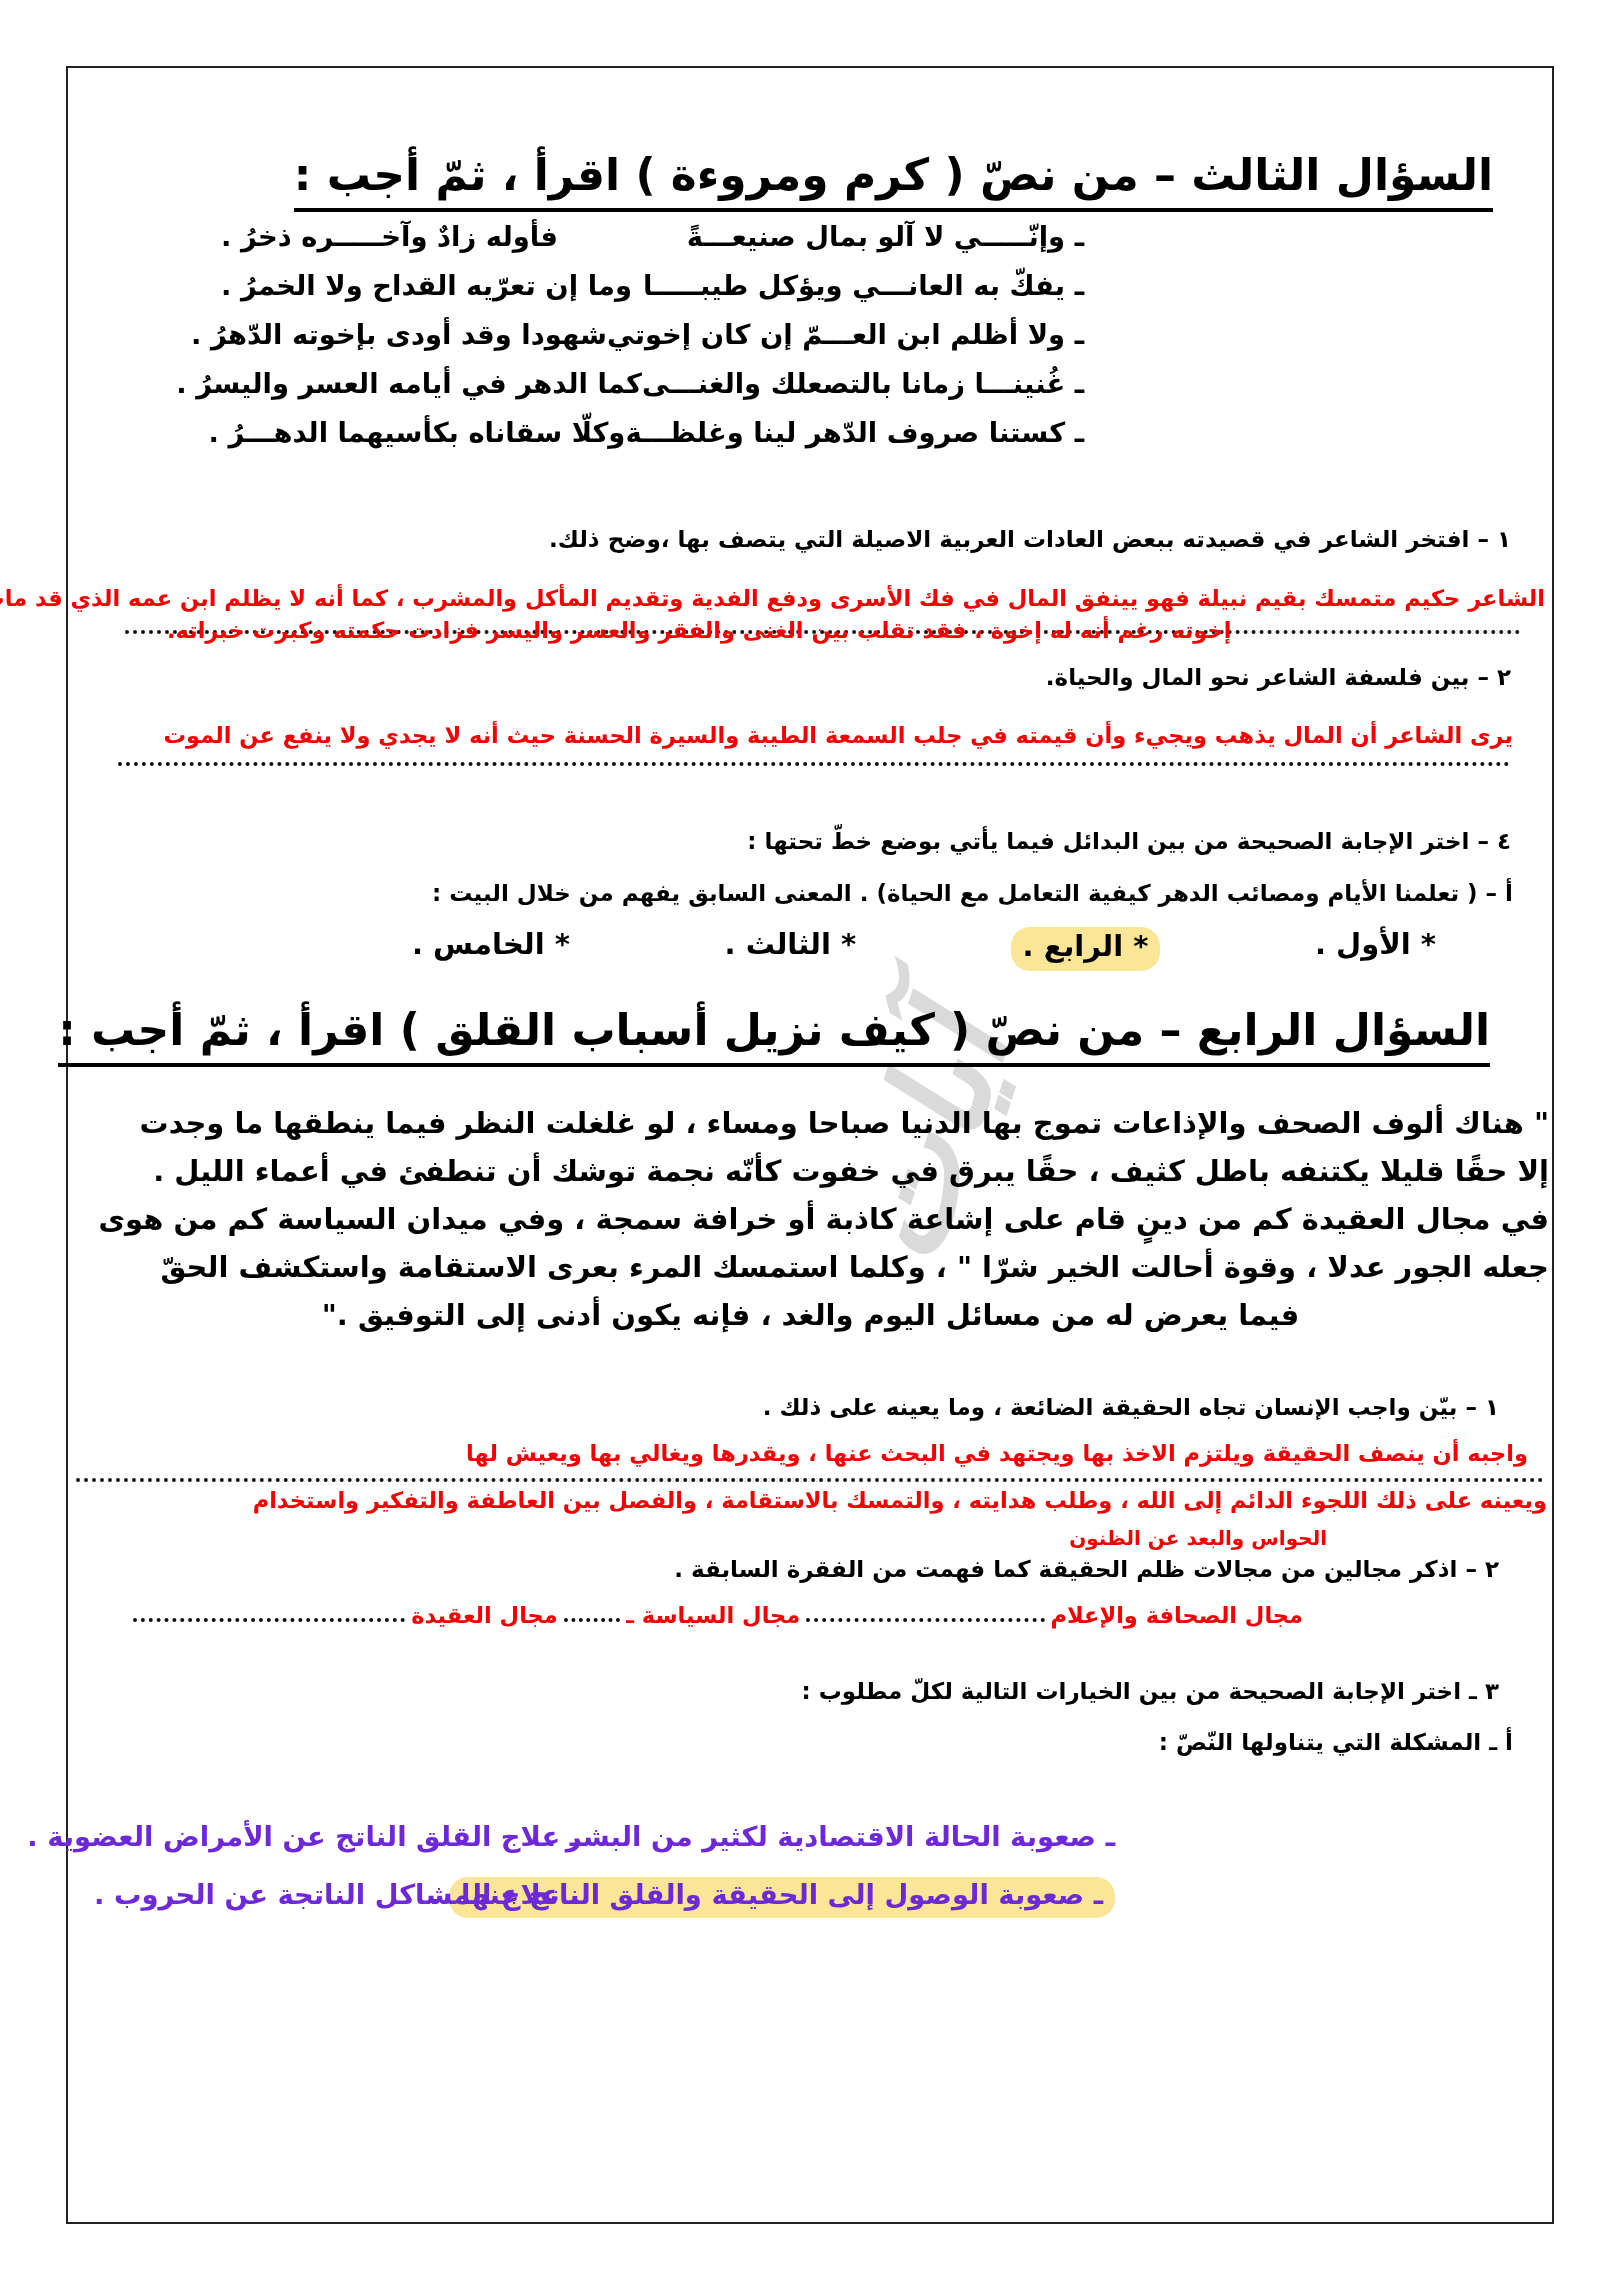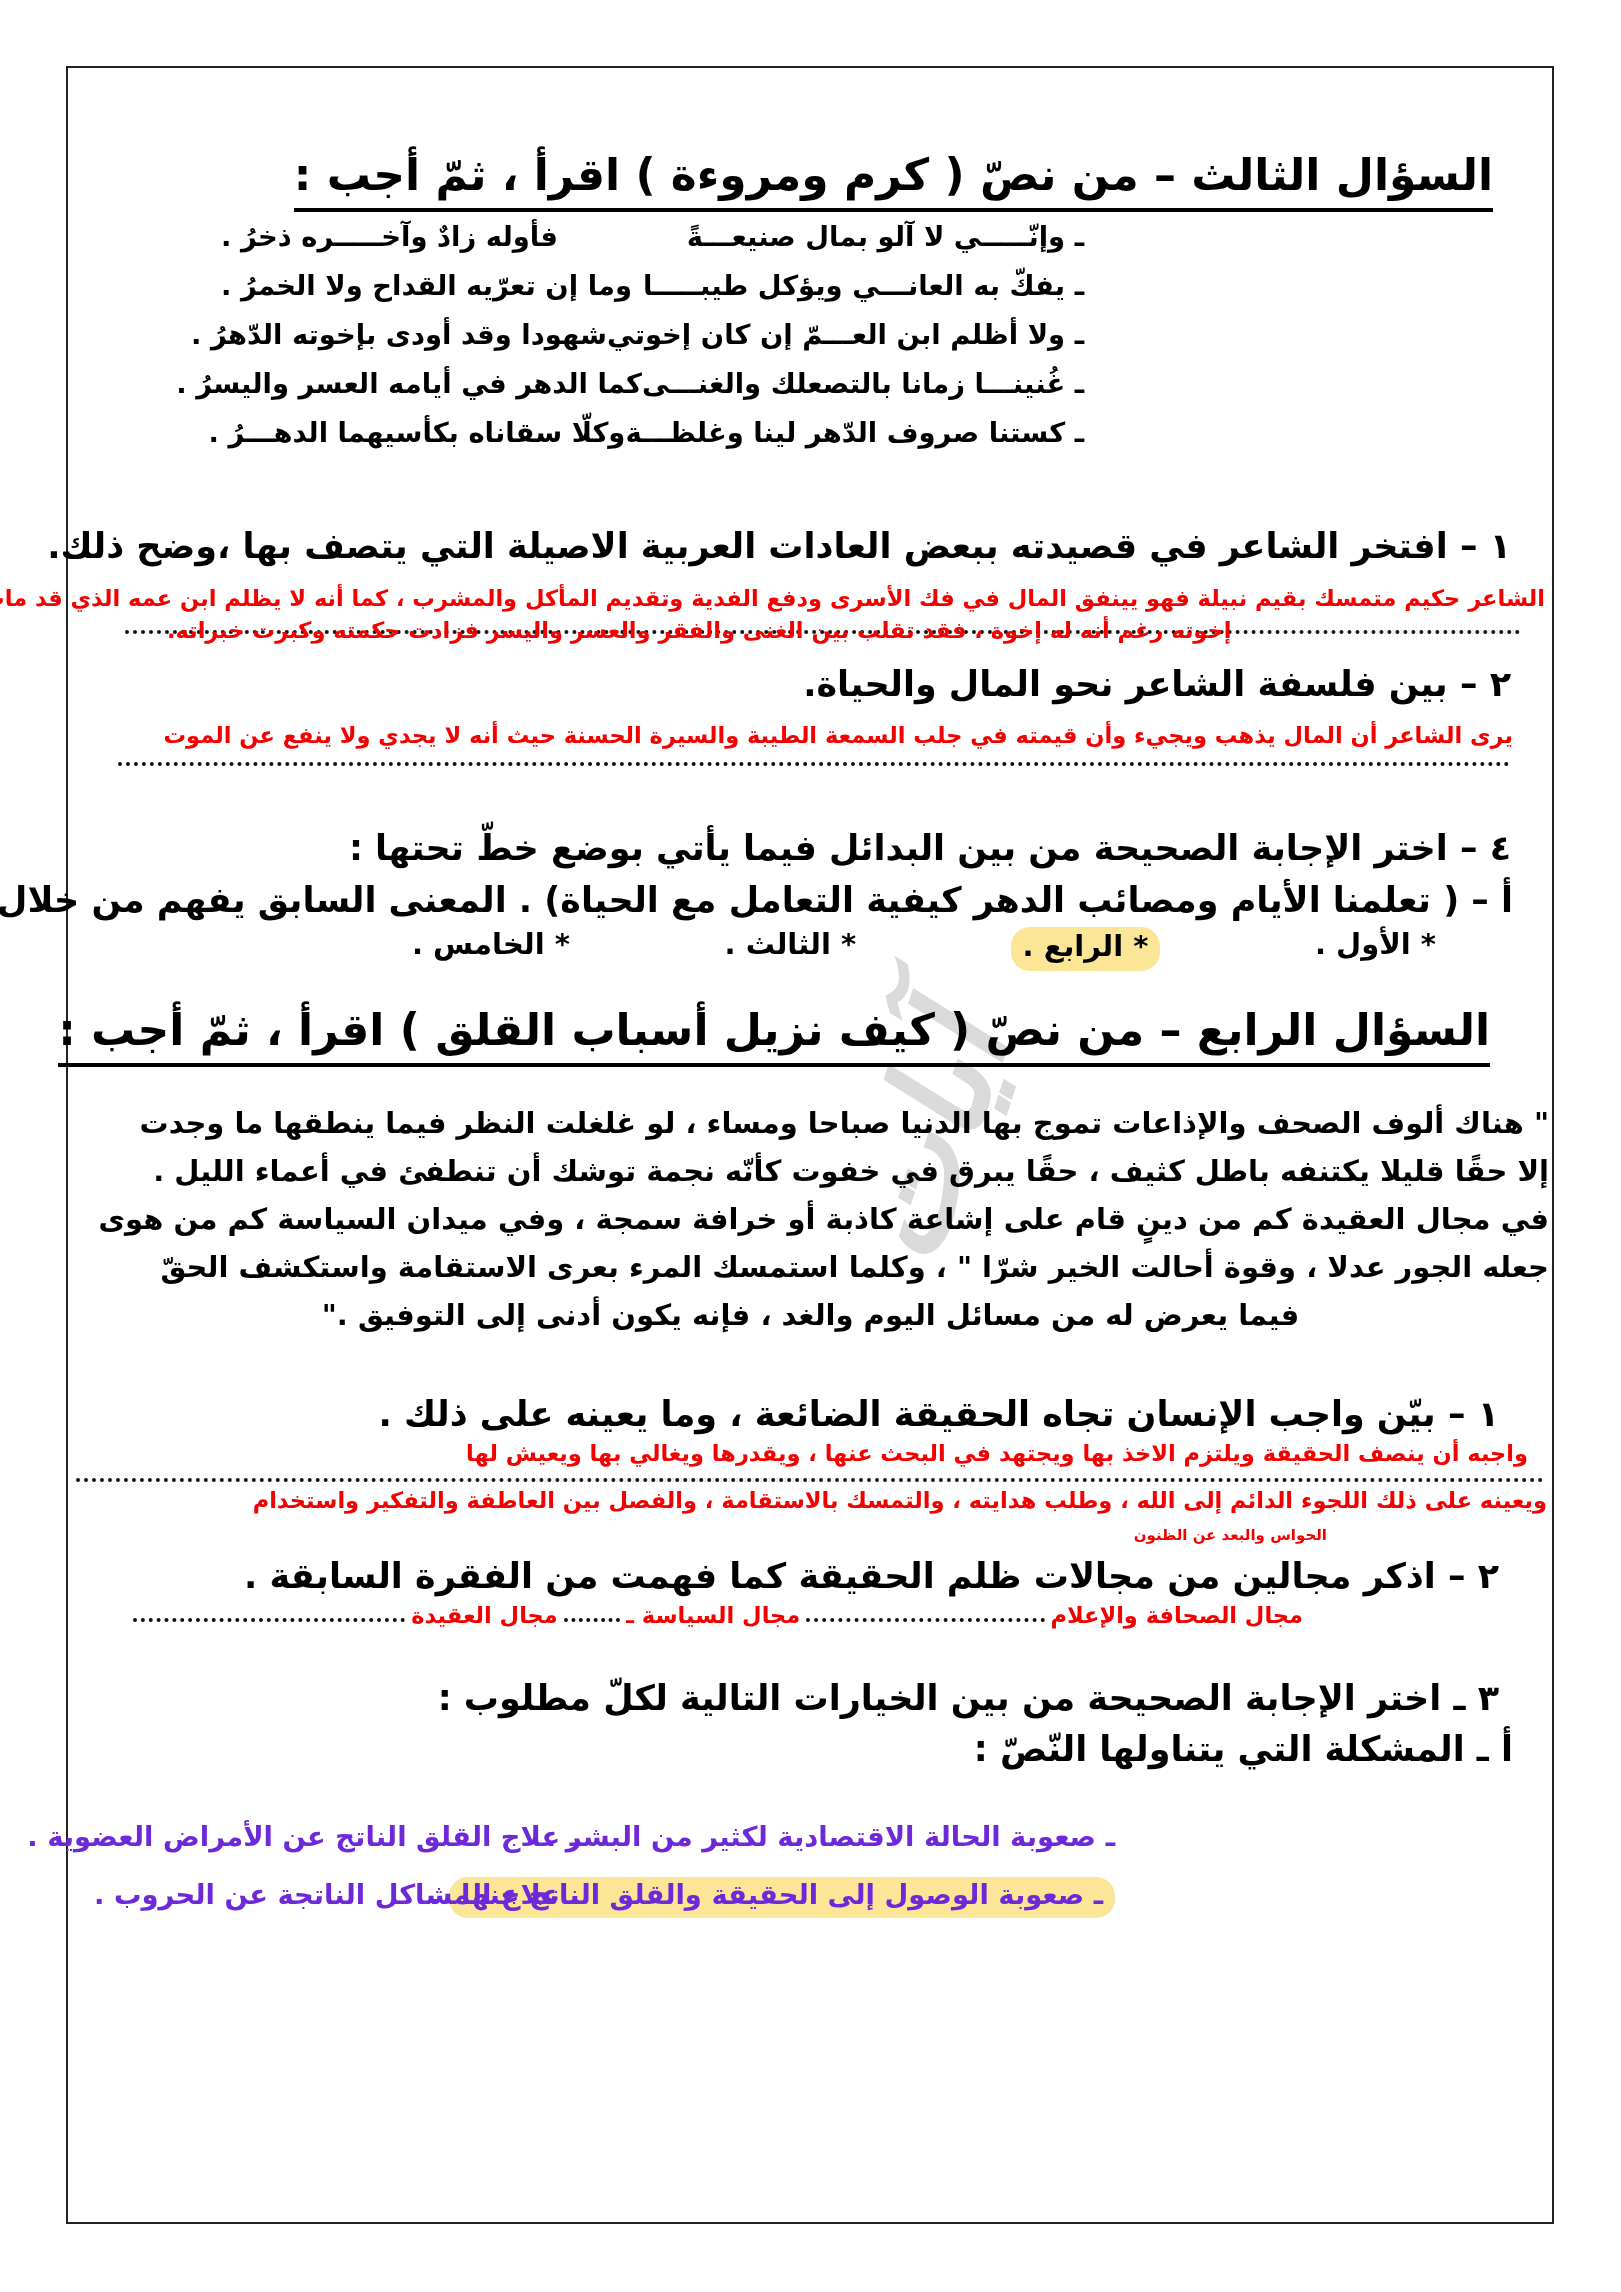--- a/index.html
+++ b/index.html
@@ -5,21 +5,21 @@
   html,body{margin:0;padding:0;background:#ffffff;}
   .page{position:relative;width:1621px;height:2293px;background:#fff;
         font-family:"DejaVu Sans",sans-serif;direction:rtl;overflow:hidden;}
   .frame{position:absolute;left:66px;top:66px;width:1484px;height:2154px;
          border:2.9px solid #222;}
   .watermark{position:absolute;left:769px;top:1059px;width:314px;text-align:center;
              font-size:137px;font-weight:bold;font-style:italic;color:#bdbdbd;opacity:.55;
              transform:rotate(-72deg);pointer-events:none;white-space:nowrap;}
   .h-title{position:absolute;font-weight:bold;font-size:44px;color:#000;white-space:nowrap;
            border-bottom:4.9px solid #000;padding-bottom:7.8px;}
-  .q{position:absolute;font-weight:bold;font-size:35px;color:#000;white-space:nowrap;}
+  .q{position:absolute;font-weight:bold;font-size:23px;color:#000;white-space:nowrap;}
   .red{position:absolute;font-weight:bold;font-size:22.5px;color:var(--answer-red,#f30000);
        white-space:nowrap;z-index:3;}
   .dot{position:absolute;border-top:4.9px dotted #111;height:0;z-index:2;}
   .poem{position:absolute;top:221px;left:221px;width:863px;}
   .poem-row{display:flex;justify-content:space-between;align-items:flex-start;
             height:49px;font-weight:bold;font-size:27.4px;color:#000;}
   .hemi{white-space:nowrap;}
   .opts3{position:absolute;top:927px;left:412px;width:1024px;display:flex;
          justify-content:space-between;font-weight:bold;font-size:29px;color:#000;}
   .opts3 span{white-space:nowrap;}
@@ -86,21 +86,21 @@
   <div class="passage-line" style="top:1106px;right:72px;">" هناك ألوف الصحف والإذاعات تموج بها الدنيا صباحا ومساء ، لو غلغلت النظر فيما ينطقها ما وجدت</div>
   <div class="passage-line" style="top:1154px;right:72px;">إلا حقًا قليلا يكتنفه باطل كثيف ، حقًا يبرق في خفوت كأنّه نجمة توشك أن تنطفئ في أعماء الليل .</div>
   <div class="passage-line" style="top:1202px;right:72px;">في مجال العقيدة كم من دينٍ قام على إشاعة كاذبة أو خرافة سمجة ، وفي ميدان السياسة كم من هوى</div>
   <div class="passage-line" style="top:1298px;left:0;right:0;text-align:center;">فيما يعرض له من مسائل اليوم والغد ، فإنه يكون أدنى إلى التوفيق ."</div>
   <div class="passage-line" style="top:1250px;right:72px;">جعله الجور عدلا ، وقوة أحالت الخير شرّا " ، وكلما استمسك المرء بعرى الاستقامة واستكشف الحقّ</div>
 
   <div class="q" style="top:1394px;right:122px;">١ – بيّن واجب الإنسان تجاه الحقيقة الضائعة ، وما يعينه على ذلك .</div>
   <div class="red" style="top:1440px;right:93px;">واجبه أن ينصف الحقيقة ويلتزم الاخذ بها ويجتهد في البحث عنها ، ويقدرها ويغالي بها ويعيش لها</div>
   <div class="dot" style="top:1478px;left:76px;width:1468px;"></div>
   <div class="red" style="top:1487px;right:74px;">ويعينه على ذلك اللجوء الدائم إلى الله ، وطلب هدايته ، والتمسك بالاستقامة ، والفصل بين العاطفة والتفكير واستخدام</div>
-  <div class="red" style="top:1526px;right:294px;font-size:15px;">الحواس والبعد عن الظنون</div>
+  <div class="red" style="top:1526px;right:294px;font-size:20px;">الحواس والبعد عن الظنون</div>
 
   <div class="q" style="top:1556px;right:122px;">٢ – اذكر مجالين من مجالات ظلم الحقيقة كما فهمت من الفقرة السابقة .</div>
   <div class="fields">
     <span>مجال الصحافة والإعلام</span>
     <span class="fill f1"></span>
     <span>مجال السياسة ـ</span>
     <span class="fill f2"></span>
     <span>مجال العقيدة</span>
     <span class="fill f3"></span>
   </div>

